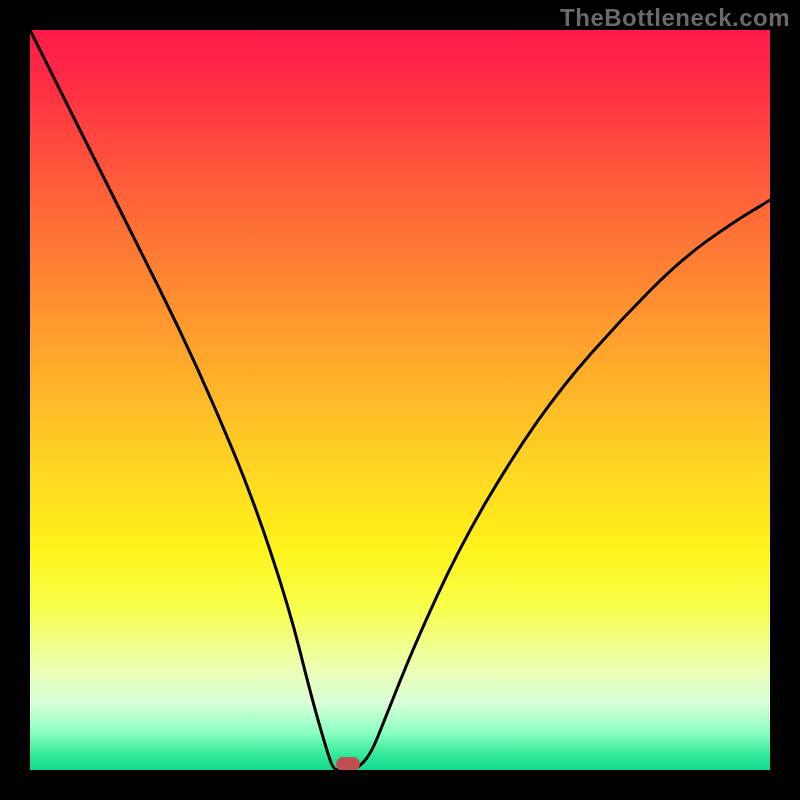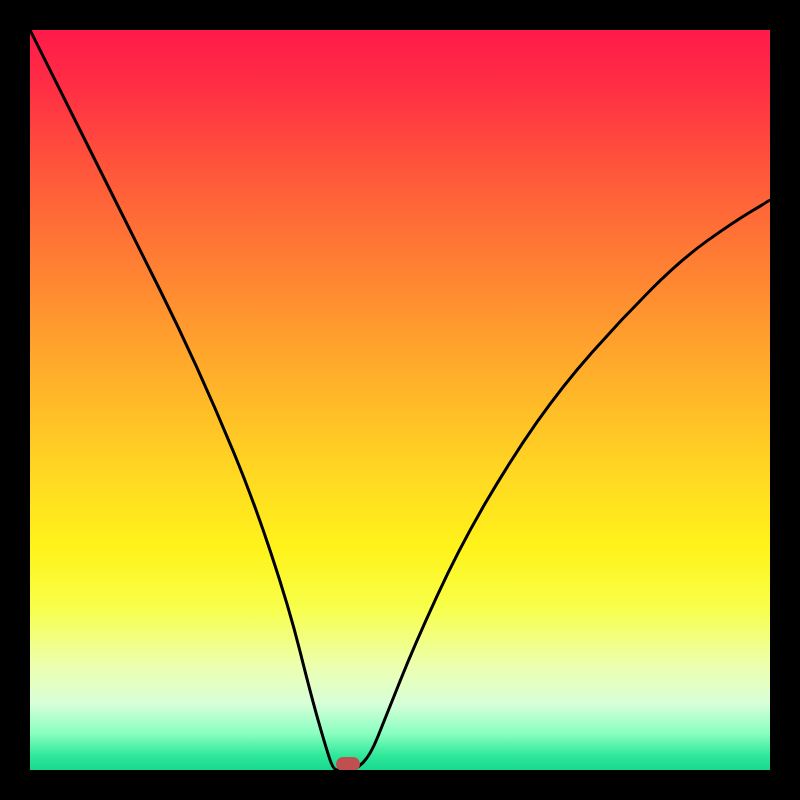--- a/index.html
+++ b/index.html
@@ -69,20 +69,21 @@
     border-radius: 7px;
     z-index: 3;
     transform: translate(-50%, -50%);
   }
 </style>
 </head>
 <body>
 
 <div class="frame">
 
+  <div class="watermark">TheBottleneck.com</div>
 
   <div class="plot-area">
     <div class="gradient"></div>
 
     <svg class="curve" viewBox="0 0 740 740" preserveAspectRatio="none">
       <path id="curve-path" d="M 0 0 Q 37 74 55.5 111 Q 74 148 92.5 185 Q 111 222 129.5 259 Q 148 296 166.5 336.70000000000005 Q 185 377.40000000000003 203.5 421.8 Q 222 466.2 240.5 521.7 Q 259 577.2 270.1 621.6 Q 281.2 666 288.6 691.9 Q 296 717.8 299.7 728.9 Q 303.4 740 307.1 740 Q 310.8 740 318.20000000000005 740 Q 325.6 740 333 732.6 Q 340.40000000000003 725.2 347.8 706.7 Q 355.2 688.2 370 651.2 Q 384.8 614.2 407 566.1 Q 429.2 518 455.1 473.6 Q 481 429.2 506.9 392.2 Q 532.8 355.2 562.4 321.9 Q 592 288.6 621.6 259 Q 651.2 229.40000000000003 677.1 210.9 Q 703 192.39999999999998 721.5 181.29999999999995 T 740 170.19999999999993" fill="none" stroke="#000" stroke-width="3" stroke-linecap="round"></path>
     </svg>
 
     <div class="marker" id="marker" style="left: 318.2px; top: 734px; background: rgb(192, 80, 80);"></div>
   </div>

